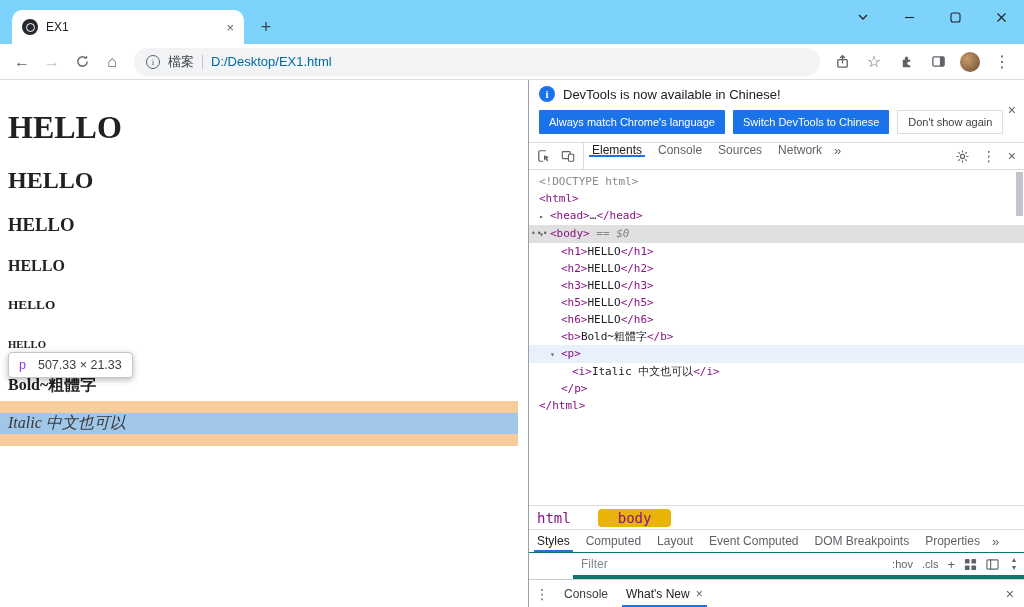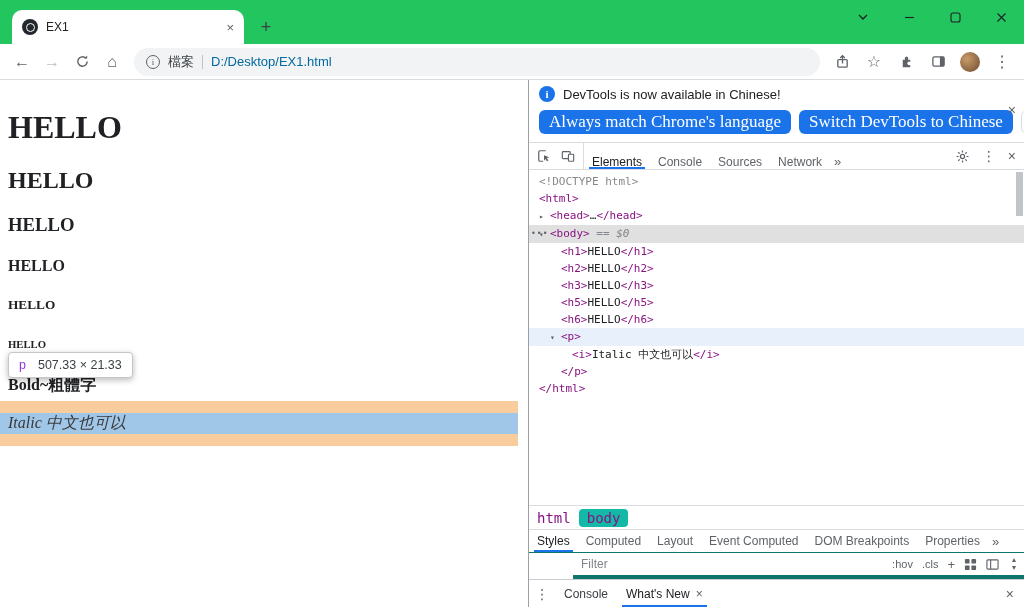--- a/index.html
+++ b/index.html
@@ -1,21 +1,21 @@
 <!DOCTYPE html>
 <html><head>
 <meta charset="utf-8">
 <style>
   * { margin:0; padding:0; box-sizing:border-box; }
   html,body { width:1024px; height:607px; overflow:hidden; }
   body { font-family:"Liberation Sans",sans-serif; background:#fff; color:#202124; }
   .window { width:1024px; height:607px; display:flex; flex-direction:column; }
 
   
-  .tabstrip { height:44px; background:#22c55e; display:flex; align-items:flex-end; padding-left:12px; position:relative; flex:none; }
+  .tabstrip { height:44px; background:#7dd3fc; display:flex; align-items:flex-end; padding-left:12px; position:relative; flex:none; }
   .tab { width:232px; height:34px; background:#fff; border-radius:10px 10px 0 0; display:flex; align-items:center; padding:0 10px; gap:8px; }
   .favicon { width:16px; height:16px; border-radius:50%; background:#23282e; position:relative; flex:none; }
   .favicon::after { content:""; position:absolute; left:4px; top:4px; width:7px; height:7px; border-radius:50%; border:1.5px solid #fff; }
   .tab-title { font-size:12px; color:#202124; flex:1; }
   .tab-close { color:#5F6368; font-size:13px; cursor:default; }
   .new-tab { width:28px; height:28px; margin:0 0 3px 8px; display:flex; align-items:center; justify-content:center; color:#3C4043; font-size:18px; }
   .win-controls { position:absolute; top:0; right:0; height:34px; display:flex; }
   .win-btn { width:46px; height:34px; display:flex; align-items:center; justify-content:center; color:#202124; }
 
   
@@ -50,49 +50,49 @@
   .tt-tag { color:#9334E6; }
   .tt-size { color:#3C4043; }
 
   
   .devtools { flex:1; border-left:1px solid #9AA0A6; display:flex; flex-direction:column; background:#fff; min-width:0; }
 
   .dt-banner { position:relative; padding:6px 26px 8px 10px; border-bottom:1px solid #DADCE0; flex:none; }
   .banner-msg { display:flex; align-items:center; gap:8px; font-size:13px; color:#202124; margin-bottom:8px; }
   .info-icon { width:16px; height:16px; border-radius:50%; background:#1A73E8; color:#fff; font-size:11px; font-weight:bold; font-family:"Liberation Serif",serif; display:flex; align-items:center; justify-content:center; flex:none; }
   .banner-buttons { display:flex; gap:8px; }
-  .btn { height:24px; border-radius:6px; font-size:17px; padding:0 10px; display:flex; align-items:center; white-space:nowrap;font-family:Liberation Serif, serif; }
+  .btn { height:24px; border-radius:1px; font-size:11px; padding:0 10px; display:flex; align-items:center; white-space:nowrap; }
   .btn-primary { background:#1A73E8; color:#fff; border:none; font-weight:500; }
   .btn-secondary { background:#fff; color:#3C4043; border:1px solid #DADCE0; }
   .banner-close { position:absolute; right:8px; top:22px; color:#5F6368; font-size:14px; }
 
   .dt-toolbar { height:27px; border-bottom:1px solid #DADCE0; display:flex; align-items:stretch; font-size:12px; color:#5F6368; flex:none; }
   .tool-icons { display:flex; align-items:center; gap:10px; padding:0 8px; border-right:1px solid #DADCE0; }
-  .dt-tabs { display:flex; align-items:flex-end; }
+  .dt-tabs { display:flex; align-items:flex-start; }
   .dt-tab { padding:0 8px; display:flex; align-items:center; position:relative; white-space:nowrap; }
   .dt-tab.selected { color:#202124; }
   .dt-tab.selected::after { content:""; position:absolute; left:5px; right:5px; bottom:0; height:2px; background:#1A73E8; }
   .overflow-btn { padding:0 4px; display:flex; align-items:center; font-size:13px; }
   .dt-toolbar-right { margin-left:auto; display:flex; align-items:center; gap:12px; padding:0 8px; }
   .x-glyph { font-size:14px; color:#5F6368; }
 
   .dom-tree { flex:1; position:relative; overflow:hidden; font-family:"DejaVu Sans Mono","Liberation Mono",monospace; font-size:11px; line-height:17px; padding-top:3px; }
   .tree-row { white-space:pre; position:relative; }
   .row-selected { background:#E0E0E0; }
   .row-hover { background:#E8F1FB; }
   .tk-tag { color:#881280; }
   .tk-text { color:#202124; }
   .tk-doctype { color:#888888; }
   .tk-meta { color:#80868B; font-style:italic; }
   .arrow { display:inline-block; width:11px; margin-left:-11px; font-size:8px; color:#5F6368; }
   .gutter { position:absolute; left:2px; top:0; font-size:8px; color:#5F6368; letter-spacing:1px; }
   .tree-scroll { position:absolute; top:2px; right:1px; width:7px; height:44px; background:#C1C4C9; }
 
   .dt-breadcrumb { height:24px; border-top:1px solid #DADCE0; display:flex; align-items:center; gap:8px; padding:0 8px; font-family:"DejaVu Sans Mono","Liberation Mono",monospace; font-size:14px; color:#881280; flex:none; }
-  .crumb.selected { background:#14b8a6; border-radius:4px; padding:1px 8px; }
+  .crumb.selected { background:#eab308; border-radius:4px; padding:1px 20px;margin-left:19px; }
 
   .sidebar-tabs { height:24px; border-top:1px solid #DADCE0; border-bottom:1px solid #0f766e; display:flex; align-items:stretch; font-size:12px; color:#5F6368; flex:none; }
 
   .filter-row { height:26px; border-bottom:4px solid #0f766e; display:flex; align-items:center; padding:0 8px; flex:none;margin-left:44px; }
   .filter-input { border:none; outline:none; background:transparent; font-size:12px; width:150px; color:#202124; font-family:"Liberation Sans",sans-serif; }
   .filter-input::placeholder { color:#80868B; }
   .filter-right { margin-left:auto; display:flex; align-items:center; gap:9px; font-size:11px; color:#5F6368; }
   .mini-scroll { display:flex; flex-direction:column; line-height:8px; font-size:8px; color:#5F6368; text-align:center; margin-left:4px; }
 
   .dt-drawer { height:28px; border-top:1px solid #C9CCD1; display:flex; align-items:stretch; font-size:12px; color:#5F6368; flex:none; }
@@ -260,20 +260,21 @@
         <div>
             <div class="tree-row" style="padding-left: 10px;"><span class="tk-doctype">&lt;!DOCTYPE html&gt;</span></div>
             <div class="tree-row" style="padding-left: 10px;"><span class="tk-tag">&lt;html&gt;</span></div>
             <div class="tree-row" style="padding-left: 21px;"><span class="arrow">▸</span><span class="tk-tag">&lt;head&gt;</span><span class="tk-text">…</span><span class="tk-tag">&lt;/head&gt;</span></div>
             <div class="tree-row row-selected" style="padding-left: 21px;"><span class="gutter">•••</span><span class="arrow">▾</span><span class="tk-tag">&lt;body&gt;</span><span class="tk-meta"> == $0</span></div>
             <div class="tree-row" style="padding-left: 32px;"><span class="tk-tag">&lt;h1&gt;</span><span class="tk-text">HELLO</span><span class="tk-tag">&lt;/h1&gt;</span></div>
             <div class="tree-row" style="padding-left: 32px;"><span class="tk-tag">&lt;h2&gt;</span><span class="tk-text">HELLO</span><span class="tk-tag">&lt;/h2&gt;</span></div>
             <div class="tree-row" style="padding-left: 32px;"><span class="tk-tag">&lt;h3&gt;</span><span class="tk-text">HELLO</span><span class="tk-tag">&lt;/h3&gt;</span></div>
             <div class="tree-row" style="padding-left: 32px;"><span class="tk-tag">&lt;h5&gt;</span><span class="tk-text">HELLO</span><span class="tk-tag">&lt;/h5&gt;</span></div>
             <div class="tree-row" style="padding-left: 32px;"><span class="tk-tag">&lt;h6&gt;</span><span class="tk-text">HELLO</span><span class="tk-tag">&lt;/h6&gt;</span></div>
+            <div class="tree-row" style="padding-left: 32px;"><span class="tk-tag">&lt;b&gt;</span><span class="tk-text">Bold~粗體字</span><span class="tk-tag">&lt;/b&gt;</span></div>
             <div class="tree-row row-hover" style="padding-left: 32px;"><span class="arrow">▾</span><span class="tk-tag">&lt;p&gt;</span></div>
             <div class="tree-row" style="padding-left: 43px;"><span class="tk-tag">&lt;i&gt;</span><span class="tk-text">Italic 中文也可以</span><span class="tk-tag">&lt;/i&gt;</span></div>
             <div class="tree-row" style="padding-left: 32px;"><span class="tk-tag">&lt;/p&gt;</span></div>
             <div class="tree-row" style="padding-left: 10px;"><span class="tk-tag">&lt;/html&gt;</span></div>
           </div>
         <div class="tree-scroll"></div>
       </div>
 
       <div class="dt-breadcrumb">
         <span class="crumb">html</span>

